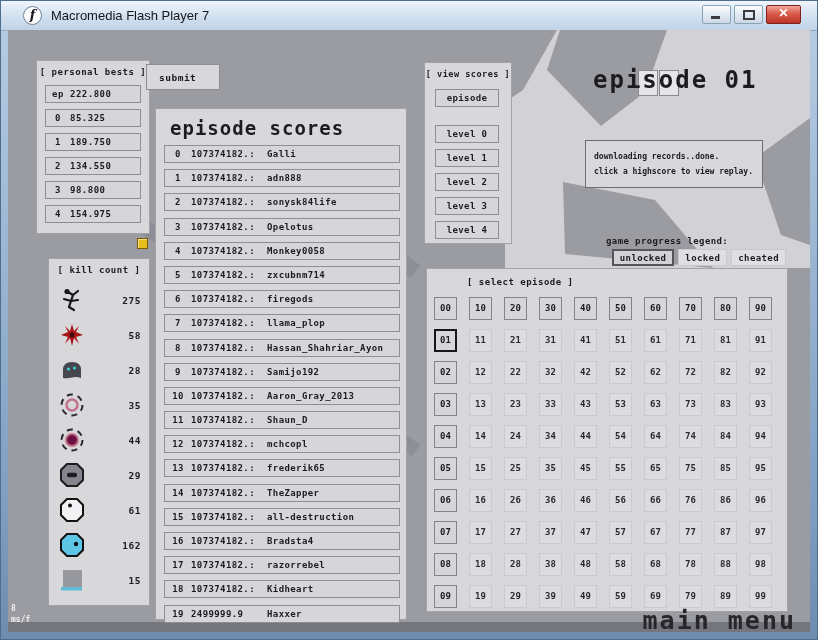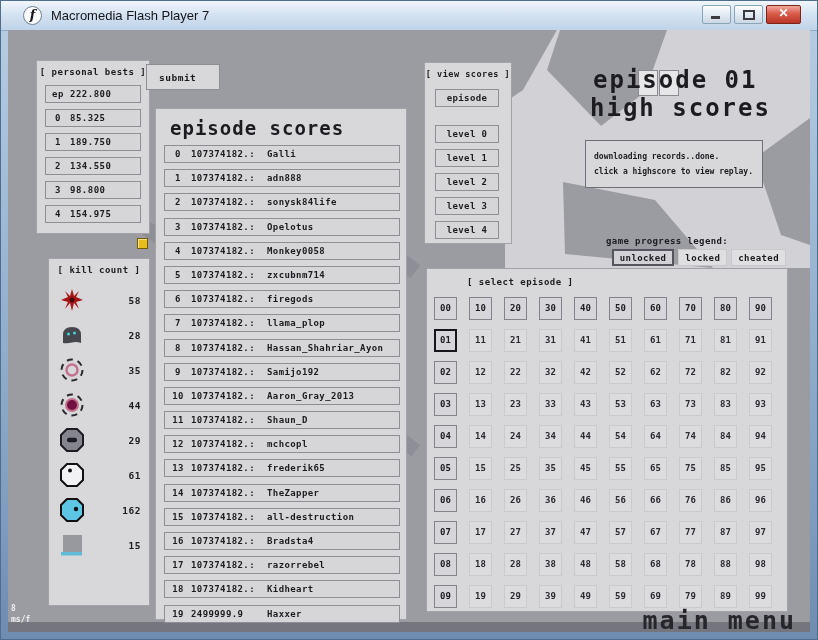--- a/index.html
+++ b/index.html
@@ -160,20 +160,37 @@
     </div>
 
     <div class="submit-btn">submit</div>
 
     <div class="panel" style="left:40px;top:228px;width:102px;height:348px;">
       <div class="panel-title">[ kill count ]</div>
       <div id="kc-rows">
           <div class="kc-row">
             <span class="kc-icon">
               <svg viewBox="0 0 26 26">
+                <g stroke="#16161a" stroke-width="2.2" stroke-linecap="round" fill="none">
+                  <path d="M9 5 L14 8"></path>
+                  <path d="M19 4 L14 8"></path>
+                  <path d="M14 8 L12 14"></path>
+                  <path d="M5 12 L12 14"></path>
+                  <path d="M12 14 L19 13"></path>
+                  <path d="M12 14 L10 20"></path>
+                  <path d="M10 20 L15 23"></path>
+                </g>
+                <circle cx="8" cy="4.5" r="2.6" fill="#16161a"></circle>
+              </svg>
+            </span>
+            <span class="kc-count">275</span>
+          </div>
+          <div class="kc-row">
+            <span class="kc-icon">
+              <svg viewBox="0 0 26 26">
                 <path d="M13 2 L15 9 L20 4 L17 10 L24 13 L17 15 L20 22 L15 16 L13 24 L11 16 L6 22 L9 15 L2 13 L9 10 L6 4 L11 9 Z" fill="#a81414"></path>
                 <circle cx="13" cy="13" r="2.4" fill="#400808"></circle>
               </svg>
             </span>
             <span class="kc-count">58</span>
           </div>
           <div class="kc-row">
             <span class="kc-icon">
               <svg viewBox="0 0 26 26">
                 <path d="M4 21 L4 13 Q4 5 13 5 Q22 5 22 13 L22 21 Q17.5 19.5 13 20.5 Q8.5 21.8 4 21 Z" fill="#46464e"></path>
@@ -354,21 +371,20 @@
           <div class="vs-btn">level 1</div>
           <div class="vs-btn">level 2</div>
           <div class="vs-btn">level 3</div>
           <div class="vs-btn">level 4</div>
         </div>
     </div>
 
     <div class="hdr-box" style="left:630px;top:40px;"></div>
     <div class="hdr-box" style="left:651px;top:40px;"></div>
     <div id="hdr1" class="hdr-line">episode 01</div>
-    <div id="hdr2" class="hdr-line">high scores</div>
 
     <div class="status-box">
       <div class="status-line">downloading records..done.</div>
       <div class="status-line">click a highscore to view replay.</div>
     </div>
 
     <div class="legend-title">game progress legend:</div>
     <div id="legend-chips">
         <span class="chip unlocked">unlocked</span>
         <span class="chip locked">locked</span>

